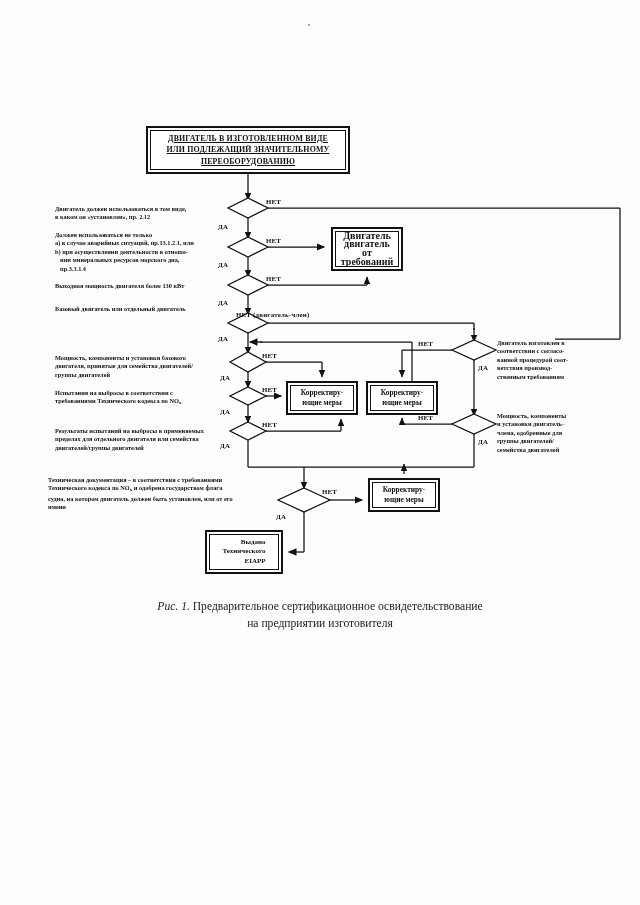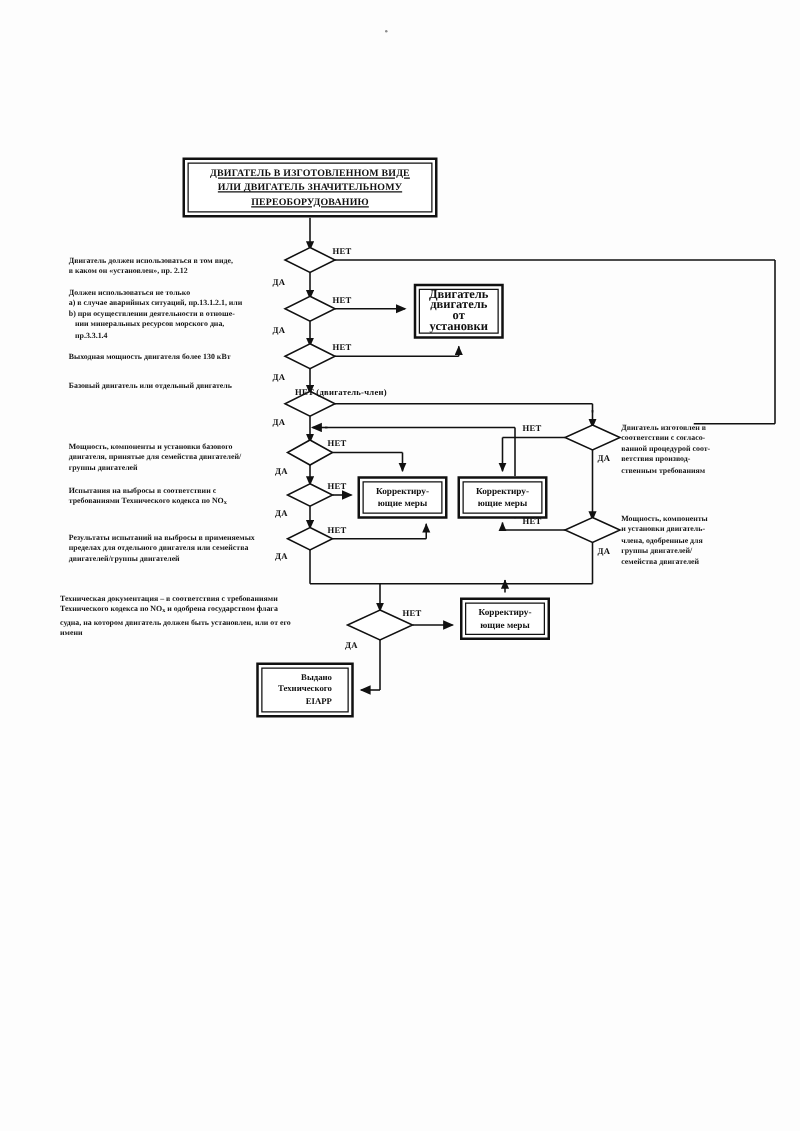--- a/index.html
+++ b/index.html
@@ -280,33 +280,33 @@
         <line x1="304" y1="540" x2="289" y2="540" marker-end="url(#arL)"></line>
 
         <line x1="330" y1="518" x2="330" y2="518"></line>
       </g>
     </svg>
 
     <div class="dblbox" id="box-title">
       <div class="inner">
         <div>
           <span>ДВИГАТЕЛЬ В ИЗГОТОВЛЕННОМ ВИДЕ</span>
-          <span>ИЛИ ДВИГАТЕЛЬ ЗНАЧИТЕЛЬНОМУ</span>
+          <span>ИЛИ ПОДЛЕЖАЩИЙ ЗНАЧИТЕЛЬНОМУ</span>
           <span>ПЕРЕОБОРУДОВАНИЮ</span>
         </div>
       </div>
     </div>
 
     <div class="dblbox" id="box-exempt">
       <div class="inner">
         <div>
           <span>Двигатель</span>
           <span>двигатель</span>
           <span>от</span>
-          <span>установки</span>
+          <span>требований</span>
         </div>
       </div>
     </div>
 
     <div class="dblbox" id="box-corr-1">
       <div class="inner">
         <div>
           <span>Корректиру-</span>
           <span>ющие меры</span>
         </div>
@@ -419,14 +419,19 @@
     <div class="blabel" style="left:218px; top:323px;">ДА</div>
     <div class="blabel" style="left:220px; top:362px;">ДА</div>
     <div class="blabel" style="left:220px; top:396px;">ДА</div>
     <div class="blabel" style="left:220px; top:430px;">ДА</div>
     <div class="blabel" style="left:276px; top:501px;">ДА</div>
     <div class="blabel" style="left:478px; top:352px;">ДА</div>
     <div class="blabel" style="left:478px; top:426px;">ДА</div>
 
   </div>
 
+  <div id="caption">
+    <span class="figlabel">Рис. 1.</span>
+    <span>Предварительное сертификационное освидетельствование</span><br>
+    <span>на предприятии изготовителя</span>
+  </div>
 
 </div>
 
 </body></html>

